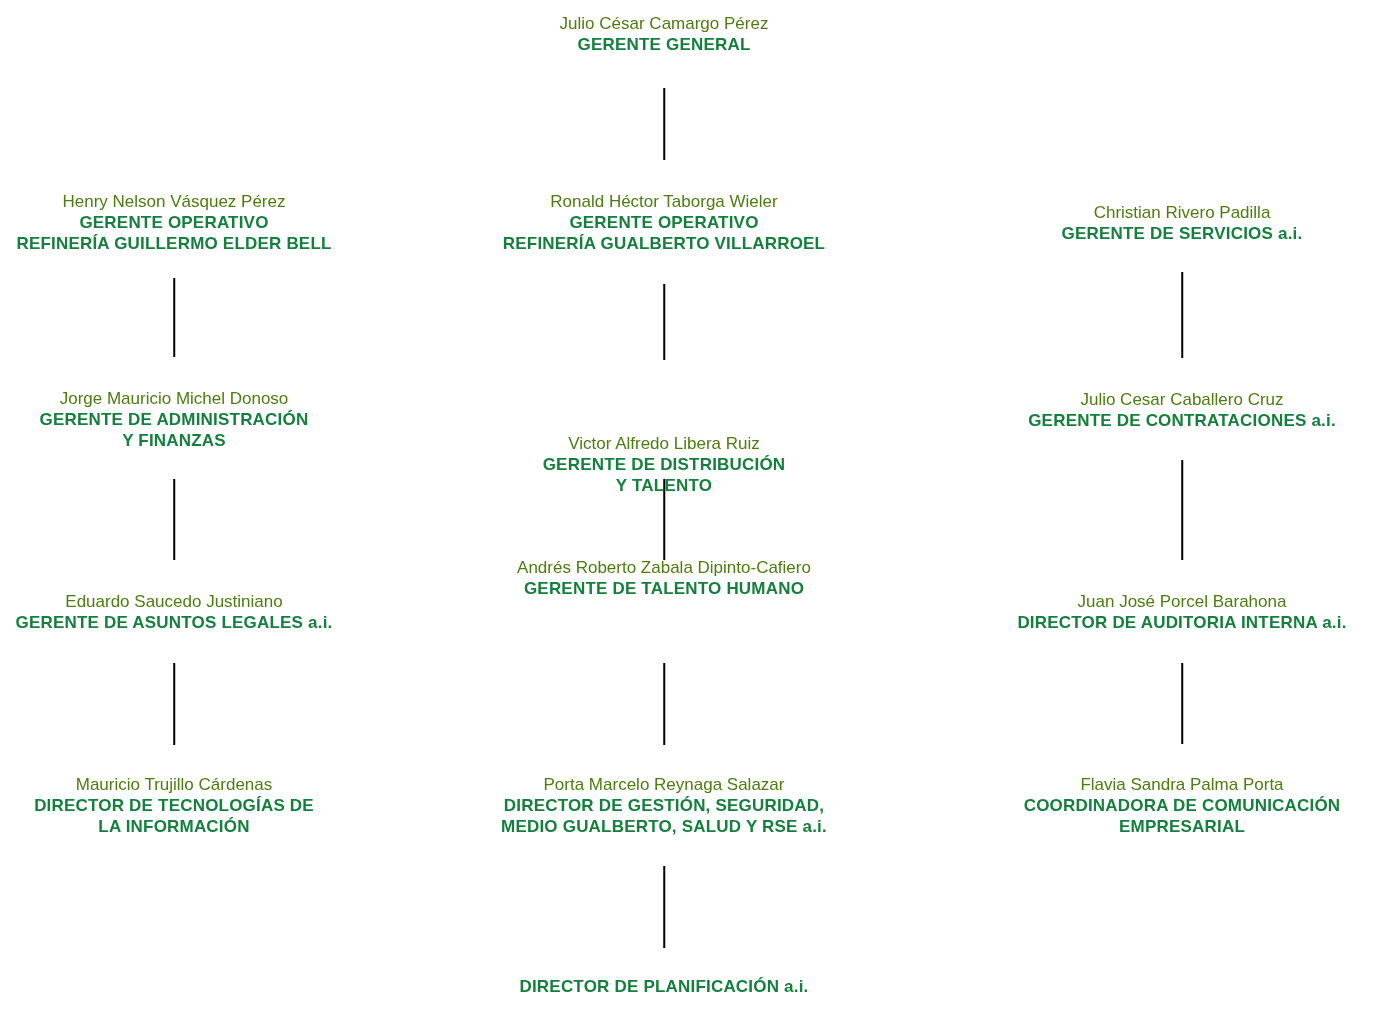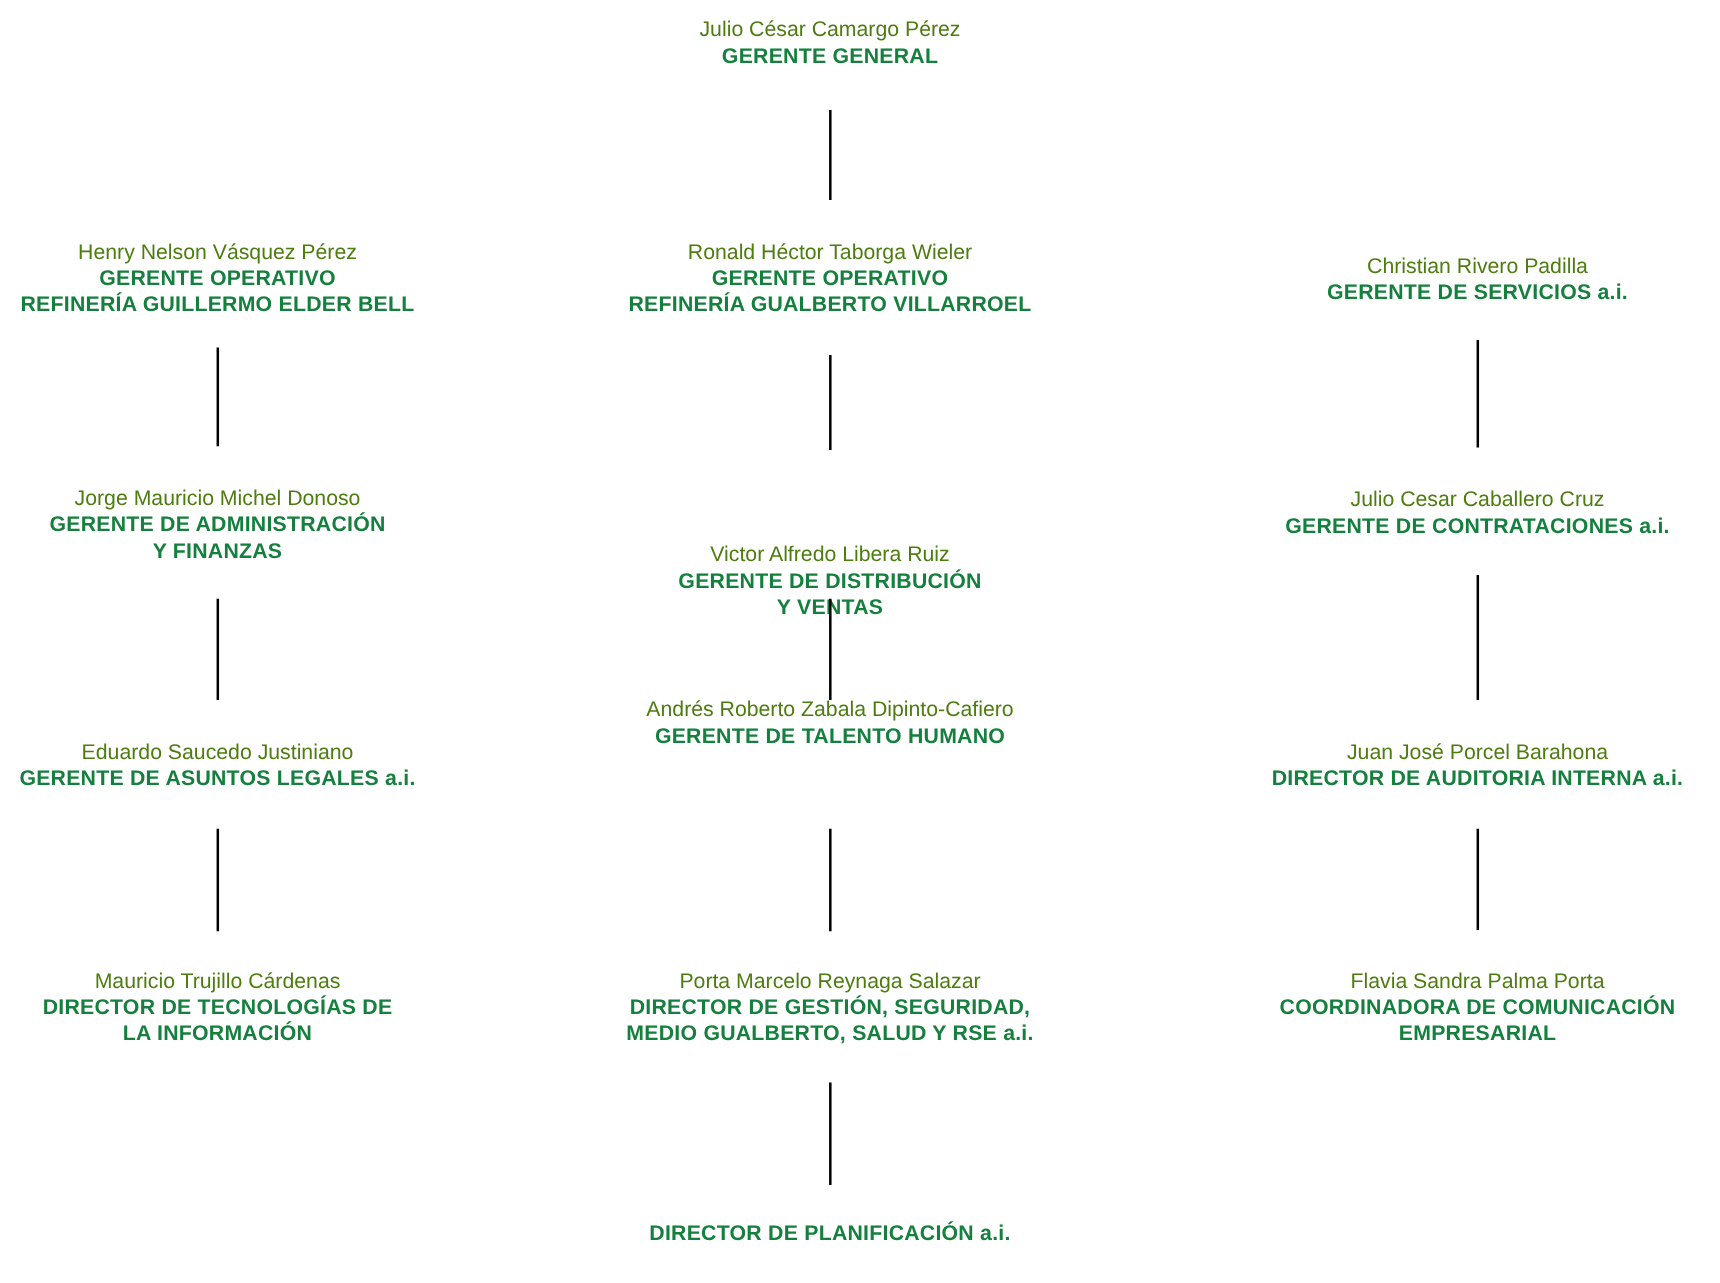--- a/index.html
+++ b/index.html
@@ -78,21 +78,21 @@
   <div class="connector" style="left:1182px; top:272px; height:86px;"></div>
 
   <div class="org-node" style="left:174px; top:388px;">
     <span class="person-name">Jorge Mauricio Michel Donoso</span>
     <span class="role-title">GERENTE DE ADMINISTRACIÓN
 Y FINANZAS</span>
   </div>
   <div class="org-node" style="left:664px; top:388px;margin-top:45px;">
     <span class="person-name">Victor Alfredo Libera Ruiz</span>
     <span class="role-title">GERENTE DE DISTRIBUCIÓN
-Y VENTAS</span>
+Y TALENTO</span>
   </div>
   <div class="org-node" style="left:1182px; top:389px;">
     <span class="person-name">Julio Cesar Caballero Cruz</span>
     <span class="role-title">GERENTE DE CONTRATACIONES a.i.</span>
   </div>
 
   <div class="connector" style="left:174px;  top:479px; height:81px;"></div>
   <div class="connector" style="left:664px;  top:479px; height:81px;"></div>
   <div class="connector" style="left:1182px; top:460px; height:100px;"></div>
 

